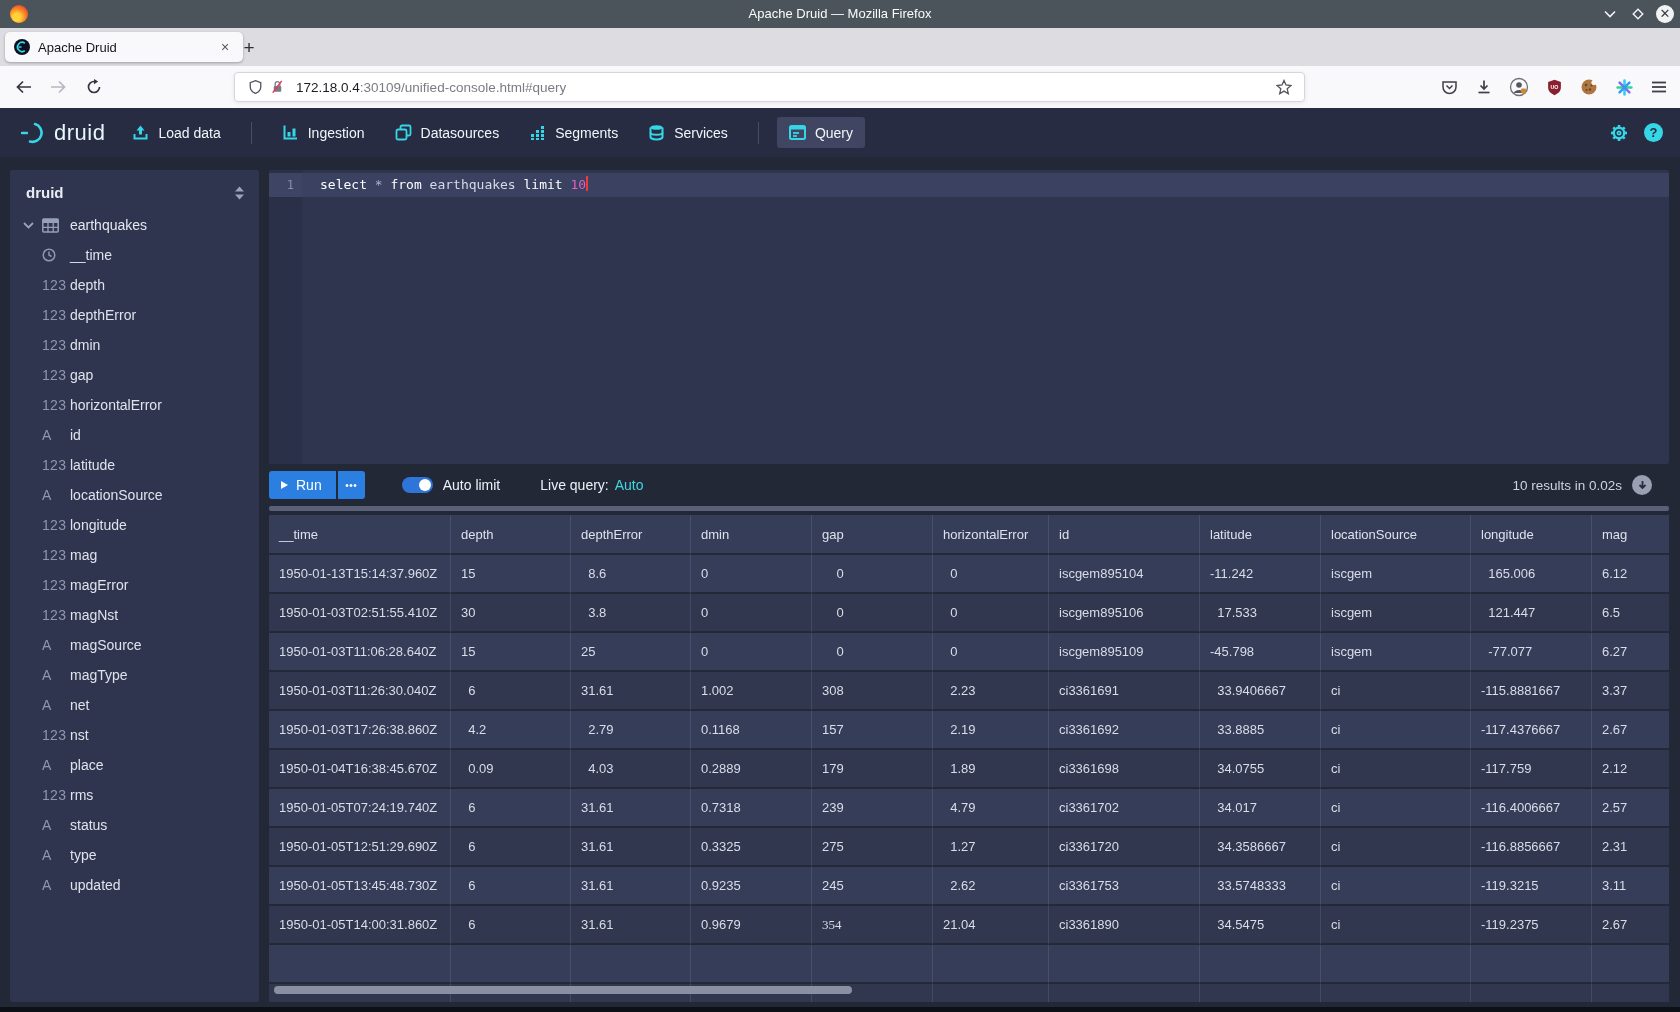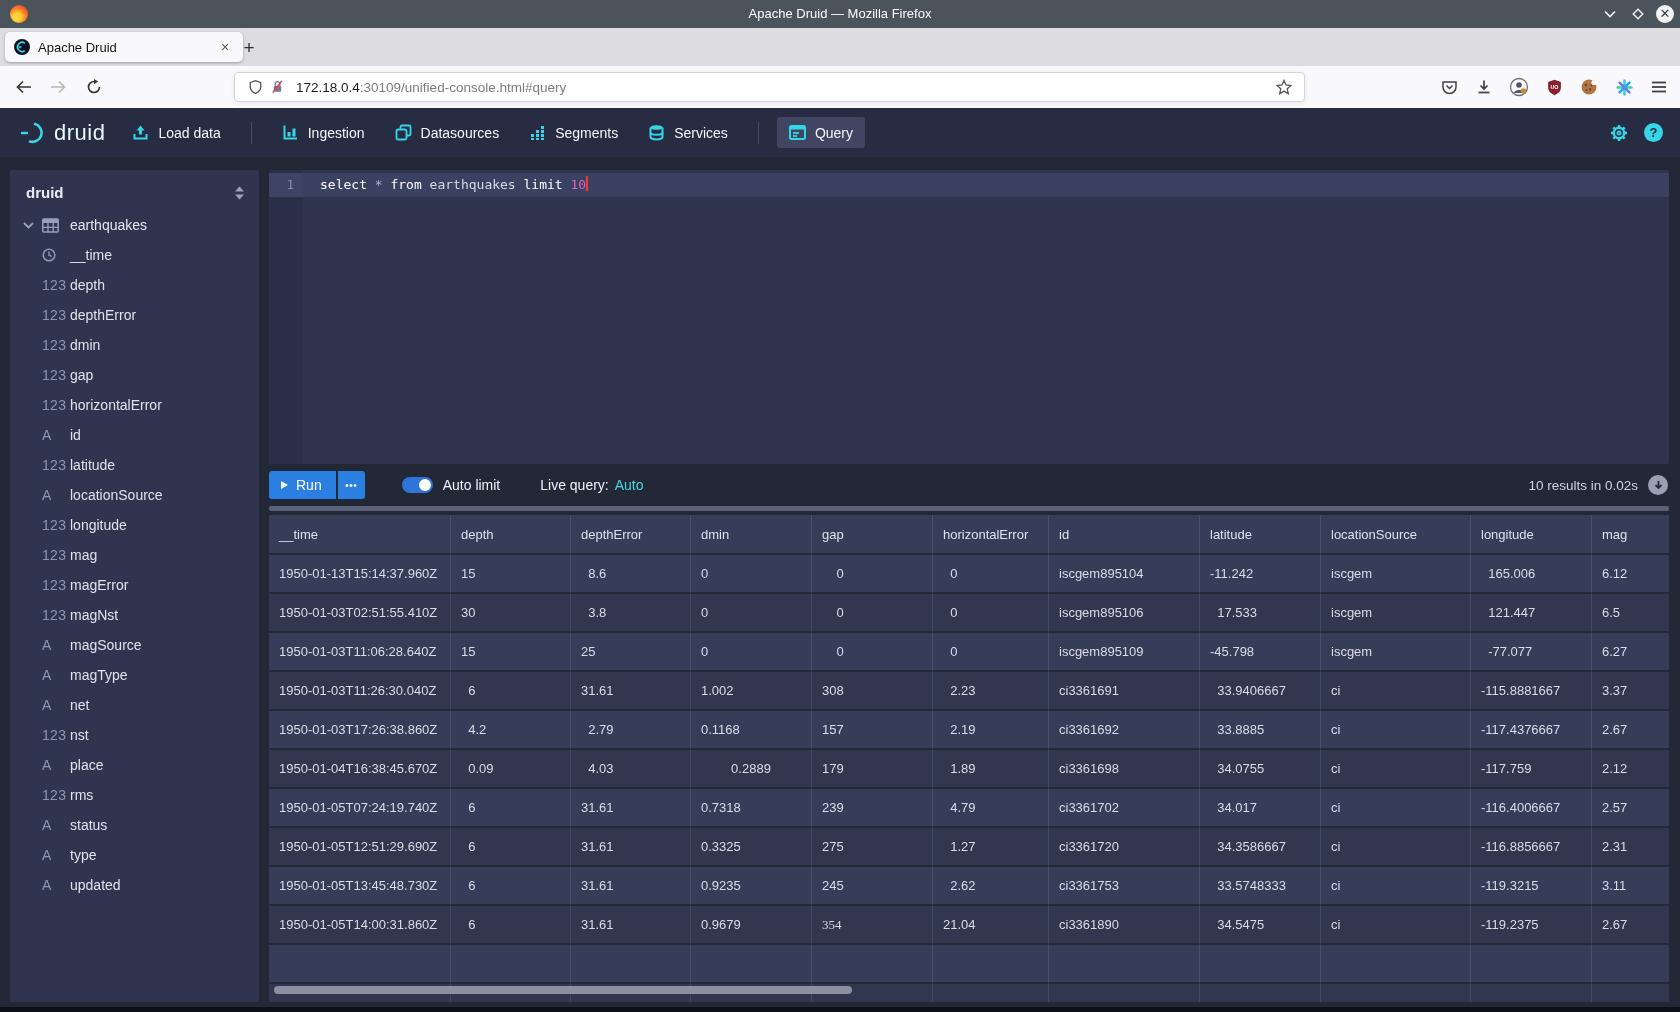--- a/index.html
+++ b/index.html
@@ -88,21 +88,21 @@
   .run-label{color:#fff;font-size:14px;}
   .more-btn{height:28px;width:27px;background:#2b7fe0;border-radius:0 3px 3px 0;margin-left:2px;
     color:#fff;display:flex;align-items:center;justify-content:center;font-size:10px;
     letter-spacing:.5px;cursor:pointer;}
   .switch{width:31px;height:16px;border-radius:9px;background:#2f74d8;margin-left:37px;
     position:relative;cursor:pointer;}
   .knob{position:absolute;right:2px;top:2px;width:12px;height:12px;border-radius:50%;background:#fff;}
   .bar-label{color:#eef1f7;font-size:14px;margin-left:10px;}
   .lq-label{color:#eef1f7;font-size:14px;margin-left:40px;}
   .lq-value{color:#40d7e2;font-size:14px;margin-left:6px;cursor:pointer;}
-  .results-info{margin-left:auto;display:flex;align-items:center;gap:10px;margin-right:1px;}
+  .results-info{margin-left:auto;display:flex;align-items:center;gap:10px;margin-right:17px;}
   .results-summary{color:#cdd3e0;font-size:13.5px;}
   .dl-icon{width:20px;height:20px;border-radius:50%;background:#9aa0b1;color:#272c3e;
     display:flex;align-items:center;justify-content:center;cursor:pointer;}
   .divider{height:5px;background:#5a6078;border-radius:2px;flex:none;cursor:row-resize;}
   
   .results{flex:1;position:relative;overflow:hidden;margin-top:4px;}
   .t-row{display:flex;height:39px;flex:none;}
   .t-row.head{height:40px;}
   .cell{box-sizing:border-box;flex:none;padding:0 10px;display:flex;align-items:center;
     font-size:13px;color:#d9dde8;white-space:nowrap;overflow:hidden;
@@ -777,21 +777,21 @@
               <span>1950-01-04T16:38:45.670Z</span>
             </div>
             <div class="cell" style="width: 120px;">
               <span class="numpad" style="width: 1ch;"></span>
               <span>0.09</span>
             </div>
             <div class="cell" style="width: 120px;">
               <span class="numpad" style="width: 1ch;"></span>
               <span>4.03</span>
             </div>
-            <div class="cell" style="width: 121px; justify-content: center;">
+            <div class="cell" style="width: 121px;">
               <span>0.2889</span>
             </div>
             <div class="cell" style="width: 121px;">
               <span>179</span>
             </div>
             <div class="cell" style="width: 116px;">
               <span class="numpad" style="width: 1ch;"></span>
               <span>1.89</span>
             </div>
             <div class="cell" style="width: 151px;">

